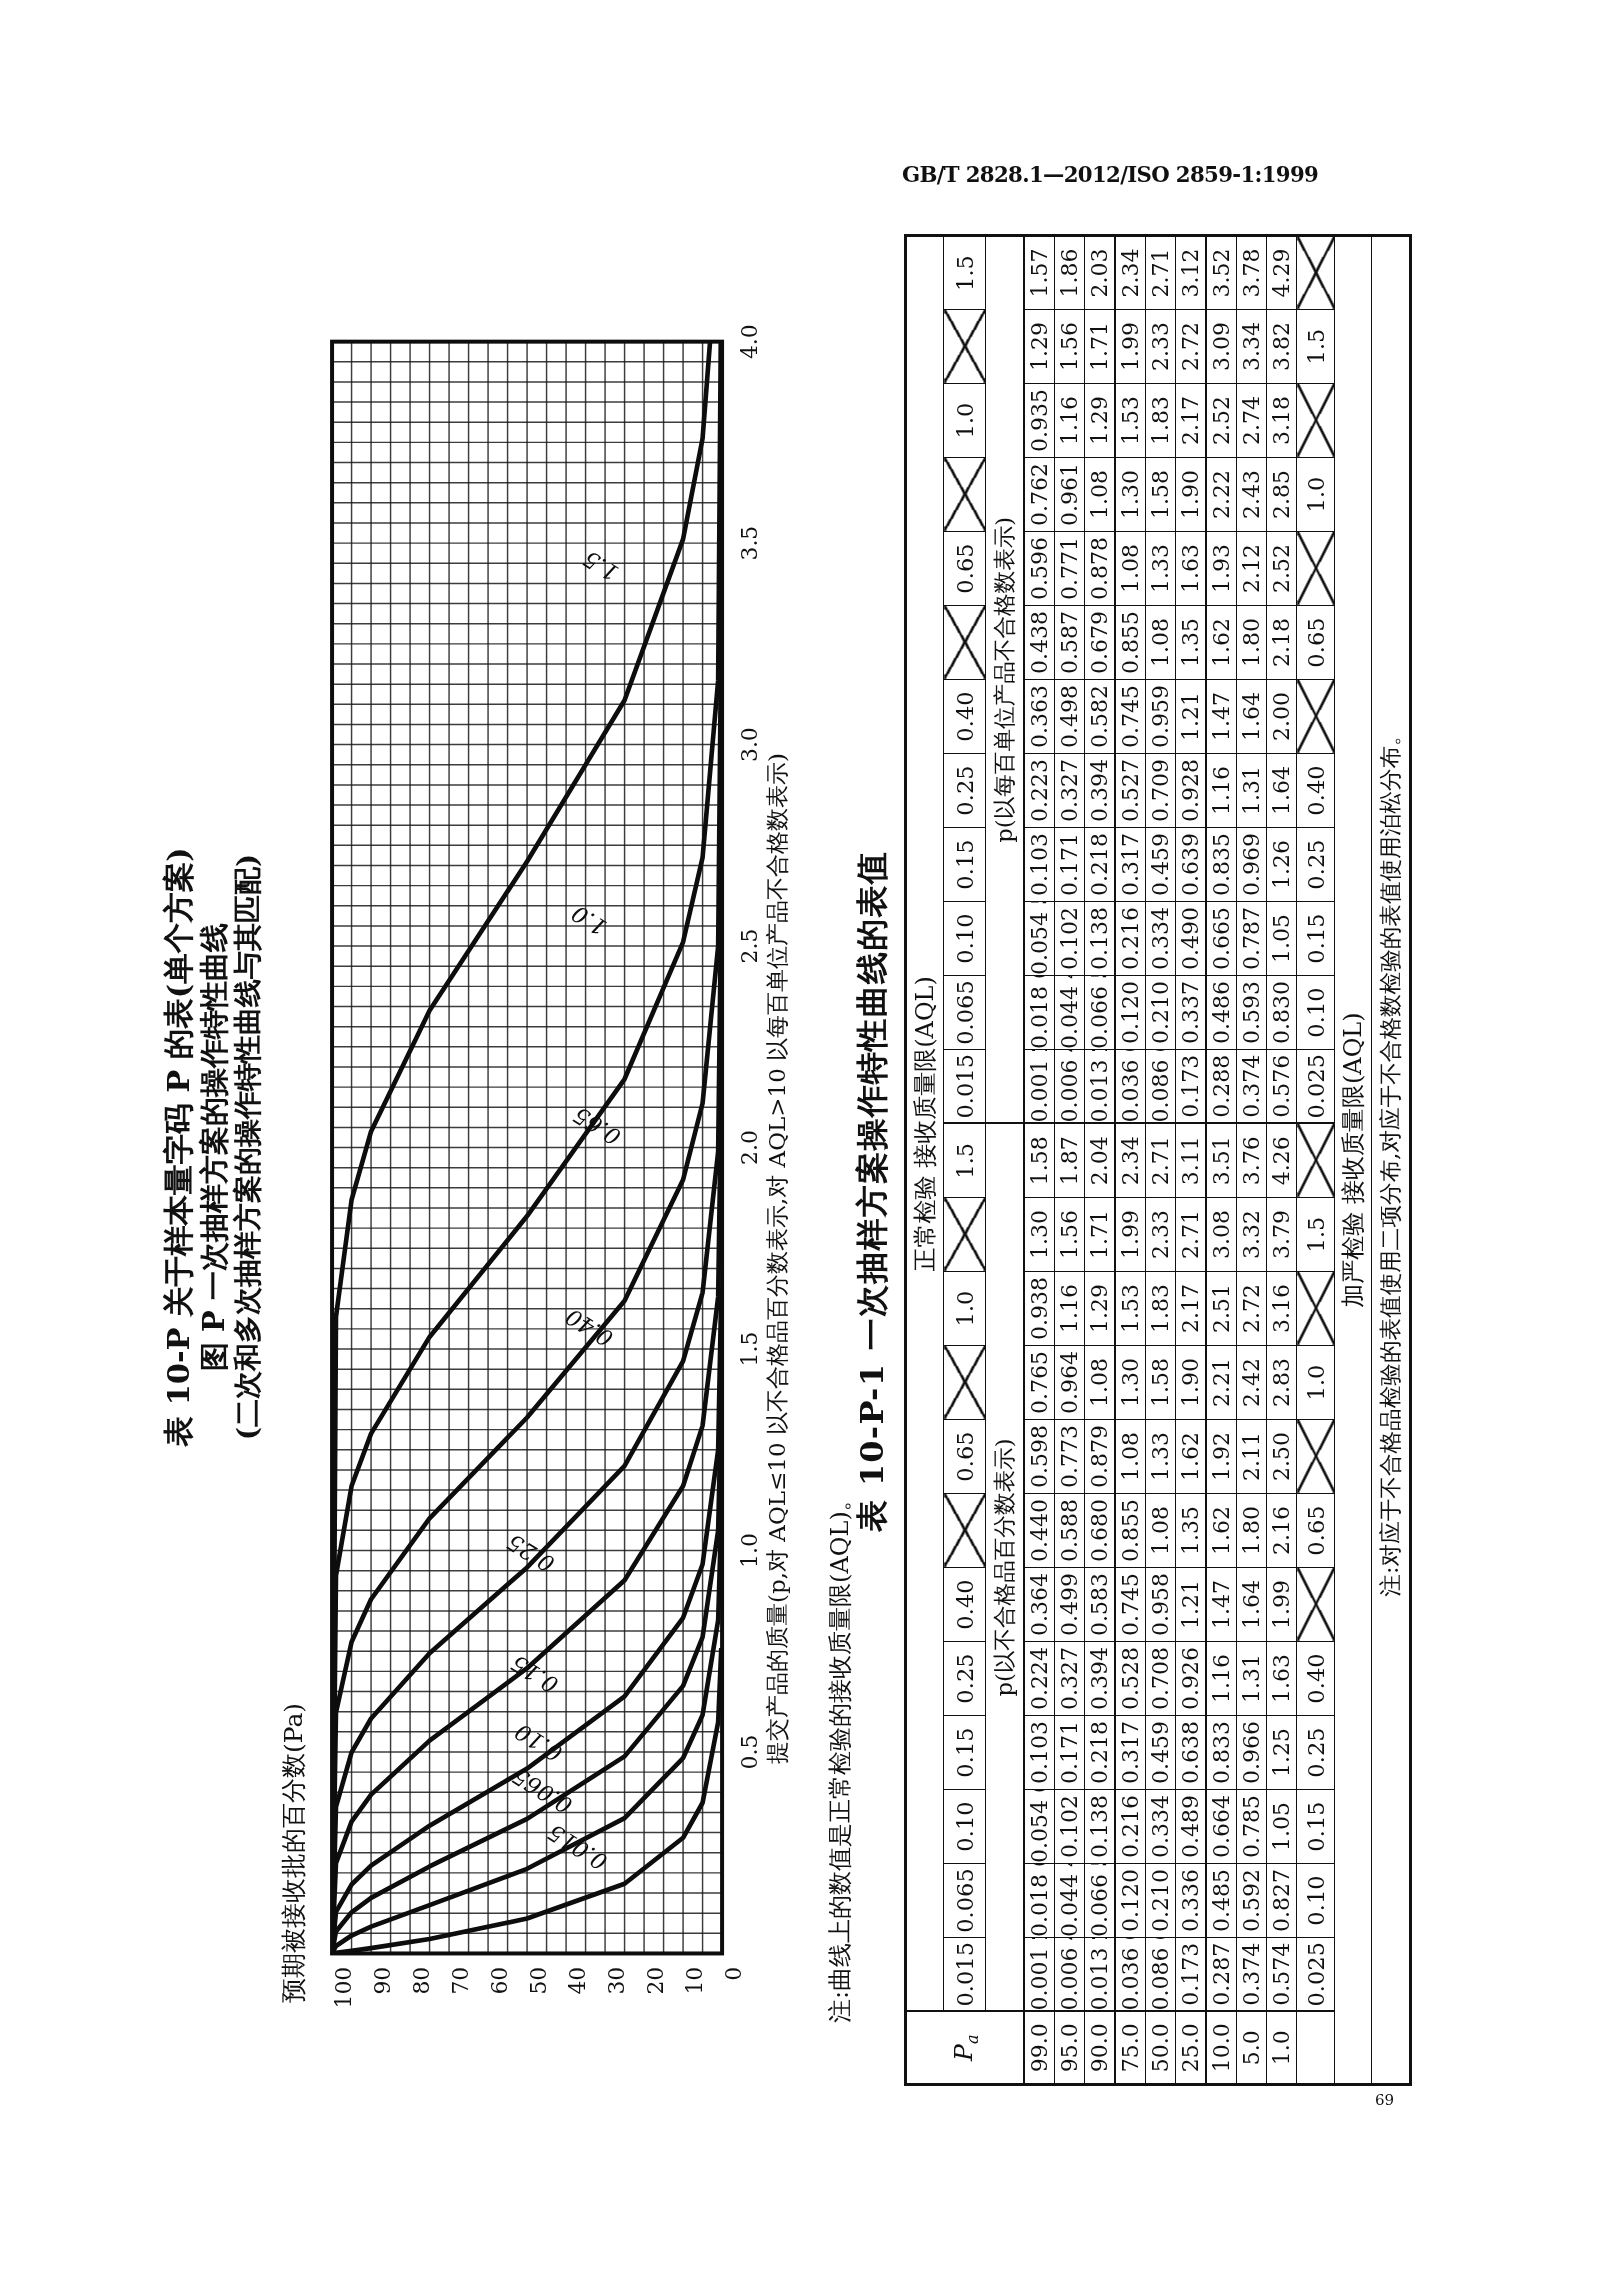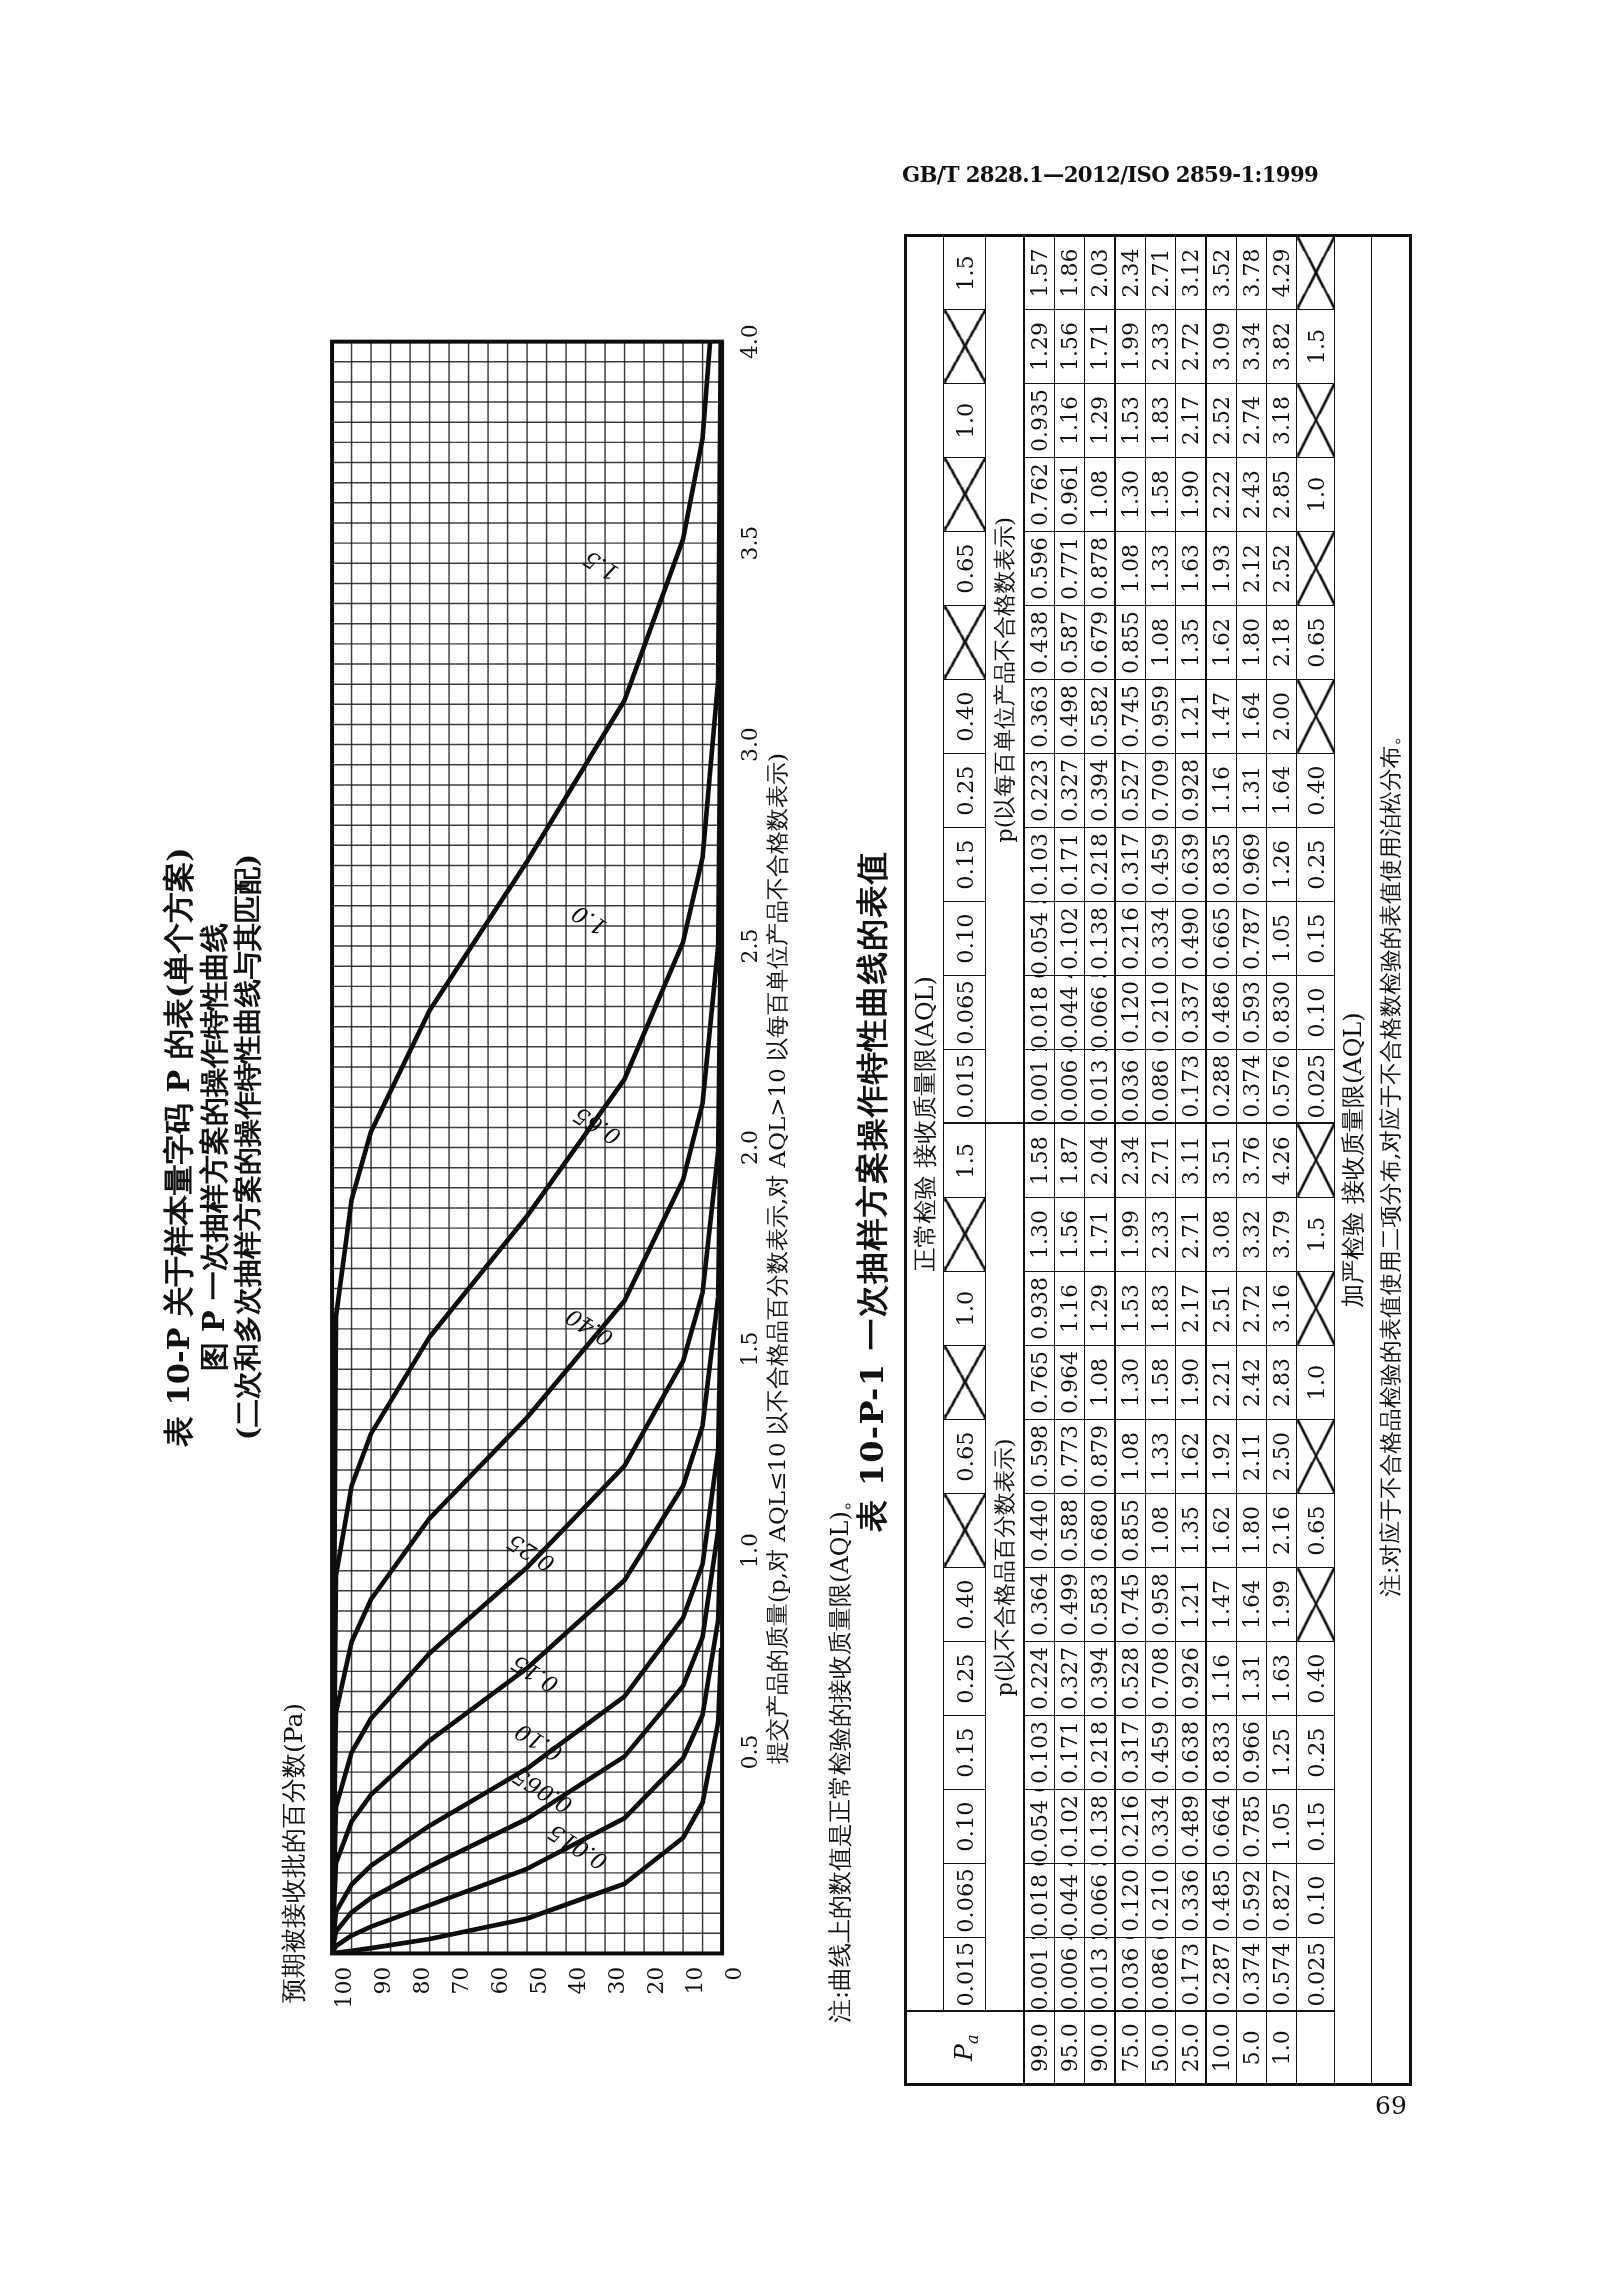--- a/index.html
+++ b/index.html
@@ -1,21 +1,21 @@
 <!DOCTYPE html>
 <html style="font-size:10.6px"><head>
 <meta charset="utf-8">
 <style>
   html,body{margin:0;padding:0;background:#e8e8e4;}
   #page{position:relative;width:1599px;height:2295px;background:#ffffff;overflow:hidden;
         font-family:"DejaVu Serif","Liberation Serif",serif;color:#111;}
   
   #doc-header{position:absolute;left:902px;top:161px;width:239px;font-size:22.6px;font-weight:bold;
               letter-spacing:-0.7px;white-space:nowrap;transform:scaleX(.94);transform-origin:left;}
-  #page-number{position:absolute;left:1375px;top:2091px;font-size:25px;}
+  #page-number{position:absolute;left:1375px;top:2091px;font-size:15px;}
   
   #rot{position:absolute;left:0;top:0;width:2295px;height:1599px;
        transform:translateY(2295px) rotate(-90deg);transform-origin:0 0;}
   
   #title-block{position:absolute;left:342px;top:159px;width:1612px;text-align:center;}
   #title-block .t1{font-size:30.5px;font-weight:bold;line-height:38px;}
   #title-block .t2{font-size:29px;font-weight:bold;line-height:34px;}
   #title-block .t3{font-size:28px;font-weight:bold;line-height:33px;}
   
   #y-axis-title{position:absolute;left:292px;top:277px;font-size:25px;}

